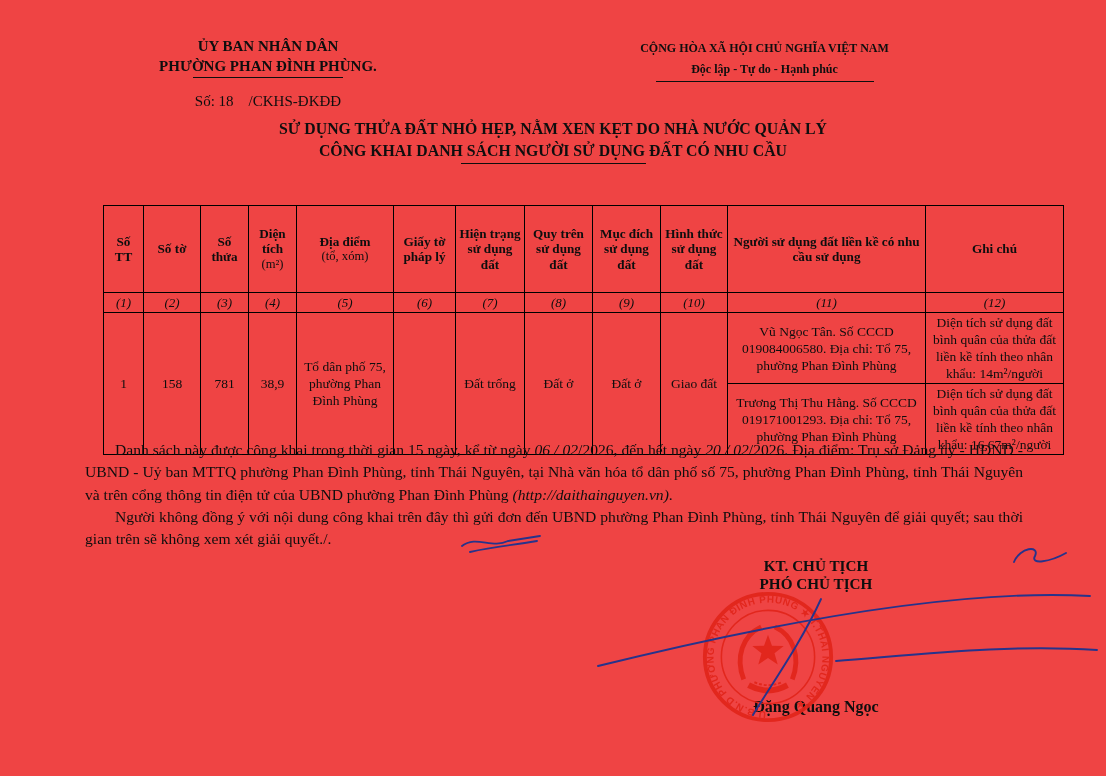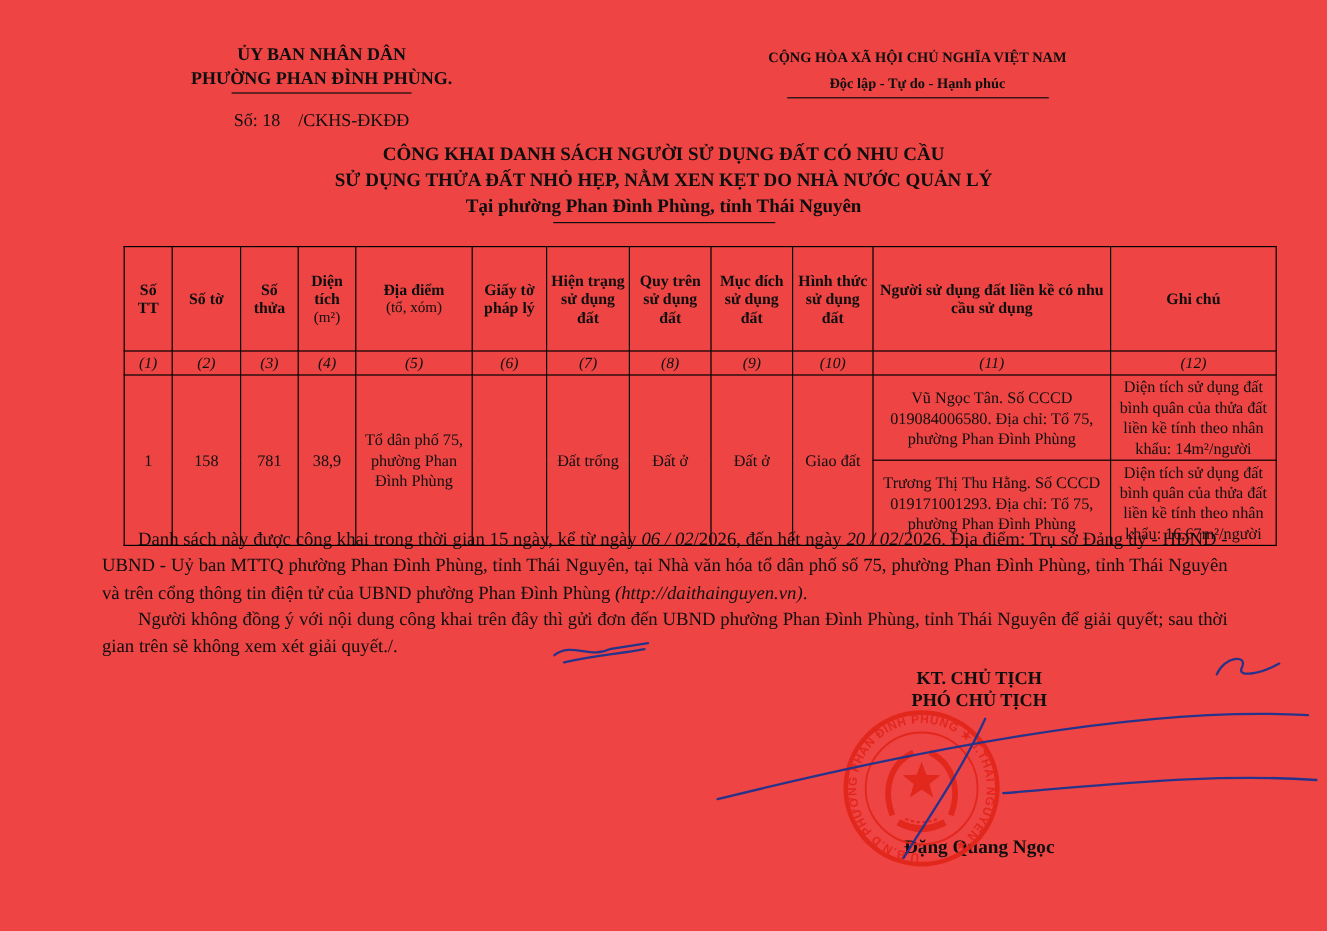--- a/index.html
+++ b/index.html
@@ -44,23 +44,22 @@
     <div class="doc-no" style="font-weight:normal">Số: 18    /CKHS-ĐKĐĐ</div>
   </div>
 
   <div class="abs ctr b hdr-right">
     <div>CỘNG HÒA XÃ HỘI CHỦ NGHĨA VIỆT NAM</div>
     <div>Độc lập - Tự do - Hạnh phúc</div>
     <div class="rule" style="width:218px"></div>
   </div>
 
   <div class="abs ctr b title">
+    <div>SỬ DỤNG THỬA ĐẤT NHỎ HẸP, NẰM XEN KẸT DO NHÀ NƯỚC QUẢN LÝ</div>
     <div>CÔNG KHAI DANH SÁCH NGƯỜI SỬ DỤNG ĐẤT CÓ NHU CẦU</div>
-    <div>SỬ DỤNG THỬA ĐẤT NHỎ HẸP, NẰM XEN KẸT DO NHÀ NƯỚC QUẢN LÝ</div>
-    <div>Tại phường Phan Đình Phùng, tỉnh Thái Nguyên</div>
     <div class="rule" style="width:185px"></div>
   </div>
 
   <table class="main">
     <colgroup>
       <col style="width:40px">
         <col style="width:57px">
         <col style="width:48px">
         <col style="width:48px">
       <col style="width:97px">

